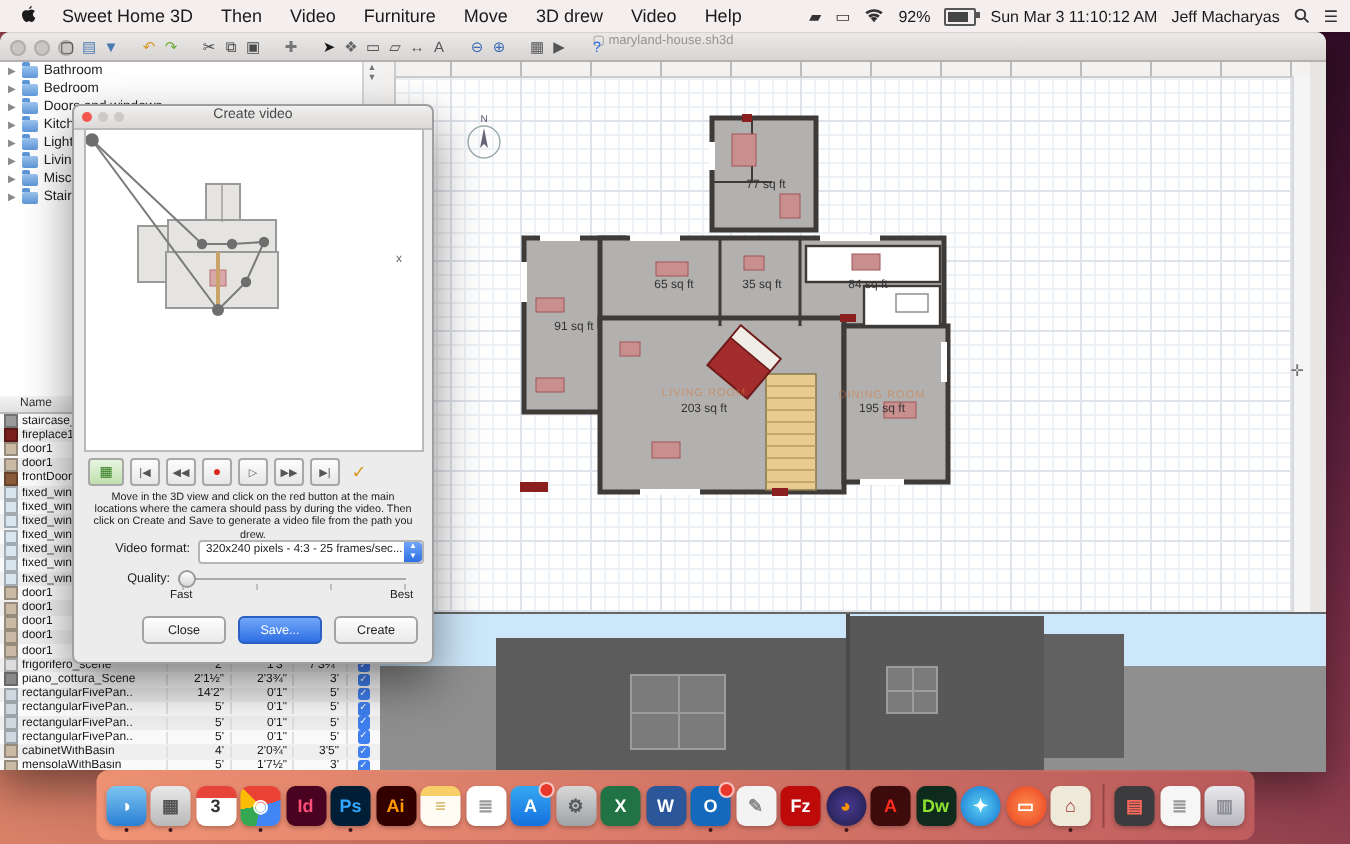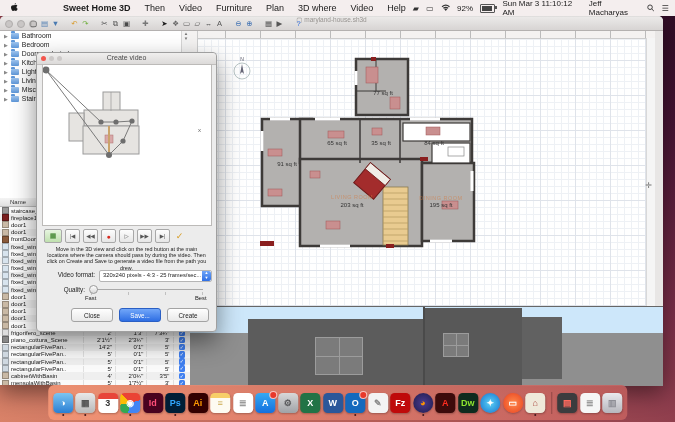--- a/index.html
+++ b/index.html
@@ -4,21 +4,21 @@
 <style>
   html,body{margin:0;padding:0;background:#222;}
   #screen{position:relative;width:675px;height:422px;overflow:hidden;
     font-family:"Liberation Sans",sans-serif;
     background:linear-gradient(to top right,#d98268 0%,#b25a55 30%,#7c2f49 62%,#471434 85%,#2d0c24 100%);}
   
   #menubar{position:absolute;left:0;top:0;width:675px;height:16px;background:#f4eeee;
     display:flex;align-items:center;font-size:9px;color:#1a1a1a;z-index:80;box-shadow:0 0 1px rgba(0,0,0,.3);}
   .mb-item{padding:0 7px;white-space:nowrap;}
   .mb-apple{padding:0 6px 0 10px;}
-  .mb-bold{font-weight:bold;margin-left:32px;}
+  .mb-bold{font-weight:normal;}
   #mb-right{margin-left:auto;display:flex;align-items:center;gap:7px;padding-right:6px;font-size:8px;}
   .mi{color:#333;font-size:8px;}
   .batt{position:relative;width:14px;height:7px;border:1px solid #555;border-radius:1px;}
   .batt i{position:absolute;left:1px;top:1px;bottom:1px;width:10px;background:#444;}
   .batt b{position:absolute;right:-3px;top:1.5px;width:2px;height:3px;background:#555;}
   
   #window{position:absolute;left:0;top:16px;width:663px;height:369px;background:#e8e6e5;
     border-radius:5px 5px 0 0;box-shadow:0 8px 22px rgba(0,0,0,.45);z-index:10;}
   #win-header{position:absolute;left:0;top:0;width:663px;height:14px;
     background:linear-gradient(#ecebea,#d7d4d3);border-radius:5px 5px 0 0;border-bottom:1px solid #b4b1b0;}
@@ -126,22 +126,22 @@
   <div id="menubar">
     <span class="mb-item mb-apple">
       <svg width="8" height="9" viewBox="0 0 10 12">
           <path d="M7.5 0c.1 1-.8 2-1.7 2C5.7 1 6.6.1 7.5 0zM5 3c.8 0 1.4-.6 2.4-.6 1 0 1.7.5 2.1 1.2-1.8 1-1.5 3.5.4 4.2-.4 1.1-1.2 2.8-2.3 2.8-.7 0-1-.5-1.9-.5s-1.2.5-1.9.5C2.4 10.6 1 7.7 1 5.9 1 4 2.3 2.9 3.5 2.9 4.3 2.9 4.6 3 5 3z" fill="#1a1a1a"></path>
         </svg>
     </span>
     <span class="mb-item mb-bold">Sweet Home 3D</span>
     <span class="mb-item">Then</span>
     <span class="mb-item">Video</span>
     <span class="mb-item">Furniture</span>
-    <span class="mb-item">Plan</span>
-    <span class="mb-item">3D where</span>
+    <span class="mb-item">Move</span>
+    <span class="mb-item">3D drew</span>
     <span class="mb-item">Video</span>
     <span class="mb-item">Help</span>
     <span id="mb-right">
       <span class="mi">▰</span>
       <span class="mi">▭</span>
       <svg width="10" height="8" viewBox="0 0 12 9">
           <path d="M6 8.2 4 5.9a3.2 3.2 0 0 1 4 0zM2.5 4.2a5.6 5.6 0 0 1 7 0L8.4 5.5a4 4 0 0 0-4.8 0zM.8 2.3a8 8 0 0 1 10.4 0l-1 1.2a6.4 6.4 0 0 0-8.4 0z" fill="#333"></path>
         </svg>
       <span>92%</span>
       <span class="batt">

